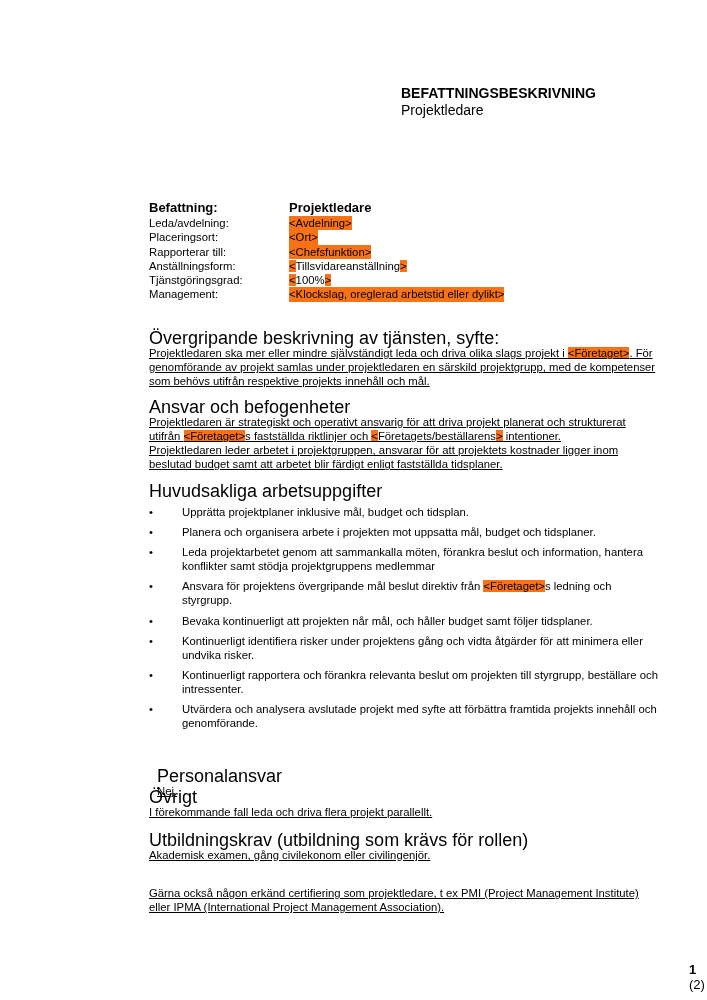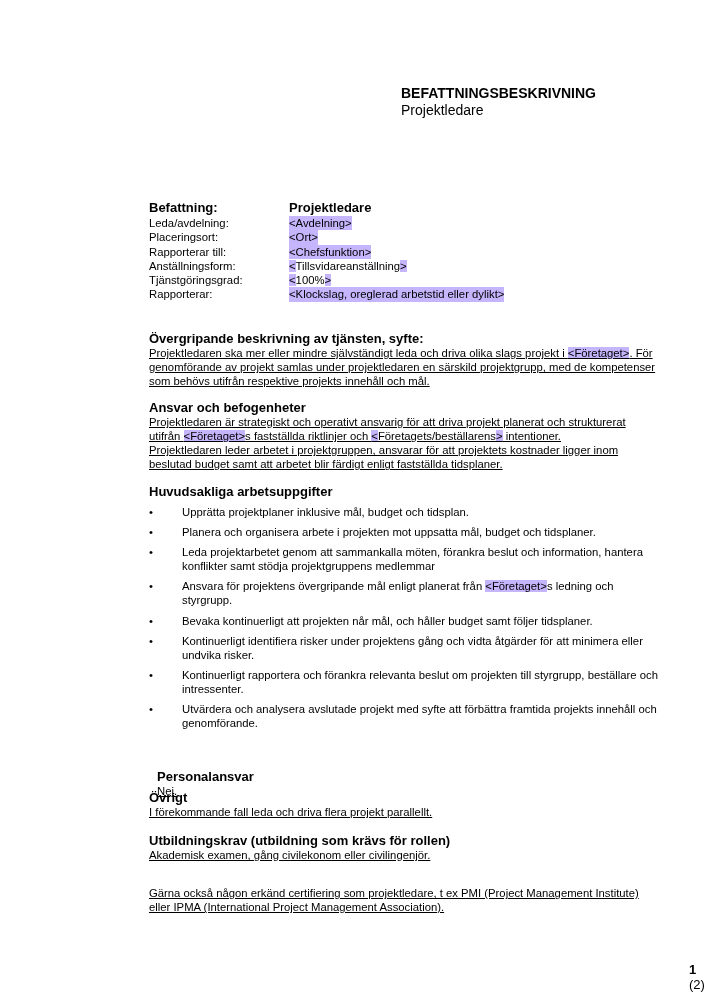--- a/index.html
+++ b/index.html
@@ -1,27 +1,27 @@
 <!DOCTYPE html>
 <html><head>
 <meta charset="utf-8">
 <style>
   html, body { margin:0; padding:0; background:#ffffff; }
   body { width:707px; height:1000px; position:relative; overflow:hidden;
          font-family:"Liberation Sans", sans-serif; color:#000; font-size:11.3px; }
   .abs { position:absolute;padding-left:48px; }
-  .hl { background:#c4b5fd; }
+  .hl { background:#f97316; }
   .title { left:353px; top:85px; font-size:14px; font-weight:bold; }
   .subtitle { left:353px; top:102px; font-size:14px; }
   .info { left:101px; top:200px; width:460px; }
   .info .row { display:flex; height:14.3px; line-height:14.3px; }
   .info .lbl { width:140px; }
   .info .row.head { font-weight:bold; font-size:13px; height:16px; line-height:16px; }
   .sec { left:101px; width:510px; }
-  .sec h2 { margin:0; font-size:13px; font-weight:bold; line-height:15px; }
+  .sec h2 { margin:0; font-size:18px; font-weight:normal; line-height:15px; }
   .sec p { margin:0; line-height:14.1px;text-decoration:underline; }
   ul.tasks { list-style:none; margin:0; padding:0; }
   ul.tasks li { position:relative; padding-left:33px; line-height:14.1px; margin-top:6px; }
   ul.tasks li .bullet { position:absolute; left:0; top:0; }
   .pagenum { left:641px; top:962px; font-size:13px; }
 </style>
 </head>
 <body>
 
 <div class="abs title">BEFATTNINGSBESKRIVNING</div>
@@ -46,42 +46,42 @@
   </div>
   <div class="row">
     <span class="lbl">Anställningsform:</span>
     <span><span class="hl">&lt;</span><span>Tillsvidareanställning</span><span class="hl">&gt;</span></span>
   </div>
   <div class="row">
     <span class="lbl">Tjänstgöringsgrad:</span>
     <span><span class="hl">&lt;</span><span>100%</span><span class="hl">&gt;</span></span>
   </div>
   <div class="row">
-    <span class="lbl">Rapporterar:</span>
+    <span class="lbl">Management:</span>
     <span class="hl">&lt;Klockslag, oreglerad arbetstid eller dylikt&gt;</span>
   </div>
 </div>
 
 <div class="abs sec" style="top:331px;">
   <h2>Övergripande beskrivning av tjänsten, syfte:</h2>
   <p><span>Projektledaren ska mer eller mindre självständigt leda och driva olika slags projekt i </span><span class="hl">&lt;Företaget&gt;</span><span>. För genomförande av projekt samlas under projektledaren en särskild projektgrupp, med de kompetenser som behövs utifrån respektive projekts innehåll och mål.</span></p>
 </div>
 
 <div class="abs sec" style="top:400px;">
   <h2>Ansvar och befogenheter</h2>
   <p><span>Projektledaren är strategiskt och operativt ansvarig för att driva projekt planerat och strukturerat utifrån </span><span class="hl">&lt;Företaget&gt;</span><span>s fastställda riktlinjer och </span><span class="hl">&lt;</span><span>Företagets/beställarens</span><span class="hl">&gt;</span><span> intentioner.</span><br><span>Projektledaren leder arbetet i projektgruppen, ansvarar för att projektets kostnader ligger inom beslutad budget samt att arbetet blir färdigt enligt fastställda tidsplaner.</span></p>
 </div>
 
 <div class="abs sec" style="top:484px;">
   <h2>Huvudsakliga arbetsuppgifter</h2>
   <ul class="tasks">
     <li><span class="bullet">•</span><span>Upprätta projektplaner inklusive mål, budget och tidsplan.</span></li>
     <li><span class="bullet">•</span><span>Planera och organisera arbete i projekten mot uppsatta mål, budget och tidsplaner.</span></li>
     <li><span class="bullet">•</span><span>Leda projektarbetet genom att sammankalla möten, förankra beslut och information, hantera konflikter samt stödja projektgruppens medlemmar</span></li>
-    <li><span class="bullet">•</span><span>Ansvara för projektens övergripande mål enligt planerat från </span><span class="hl">&lt;Företaget&gt;</span><span>s ledning och styrgrupp.</span></li>
+    <li><span class="bullet">•</span><span>Ansvara för projektens övergripande mål beslut direktiv från </span><span class="hl">&lt;Företaget&gt;</span><span>s ledning och styrgrupp.</span></li>
     <li><span class="bullet">•</span><span>Bevaka kontinuerligt att projekten når mål, och håller budget samt följer tidsplaner.</span></li>
     <li><span class="bullet">•</span><span>Kontinuerligt identifiera risker under projektens gång och vidta åtgärder för att minimera eller undvika risker.</span></li>
     <li><span class="bullet">•</span><span>Kontinuerligt rapportera och förankra relevanta beslut om projekten till styrgrupp, beställare och intressenter.</span></li>
     <li><span class="bullet">•</span><span>Utvärdera och analysera avslutade projekt med syfte att förbättra framtida projekts innehåll och genomförande.</span></li>
   </ul>
 </div>
 
 <div class="abs sec" style="top:769px;margin-left:8px;">
   <h2>Personalansvar</h2>
   <p>Nej.</p>

